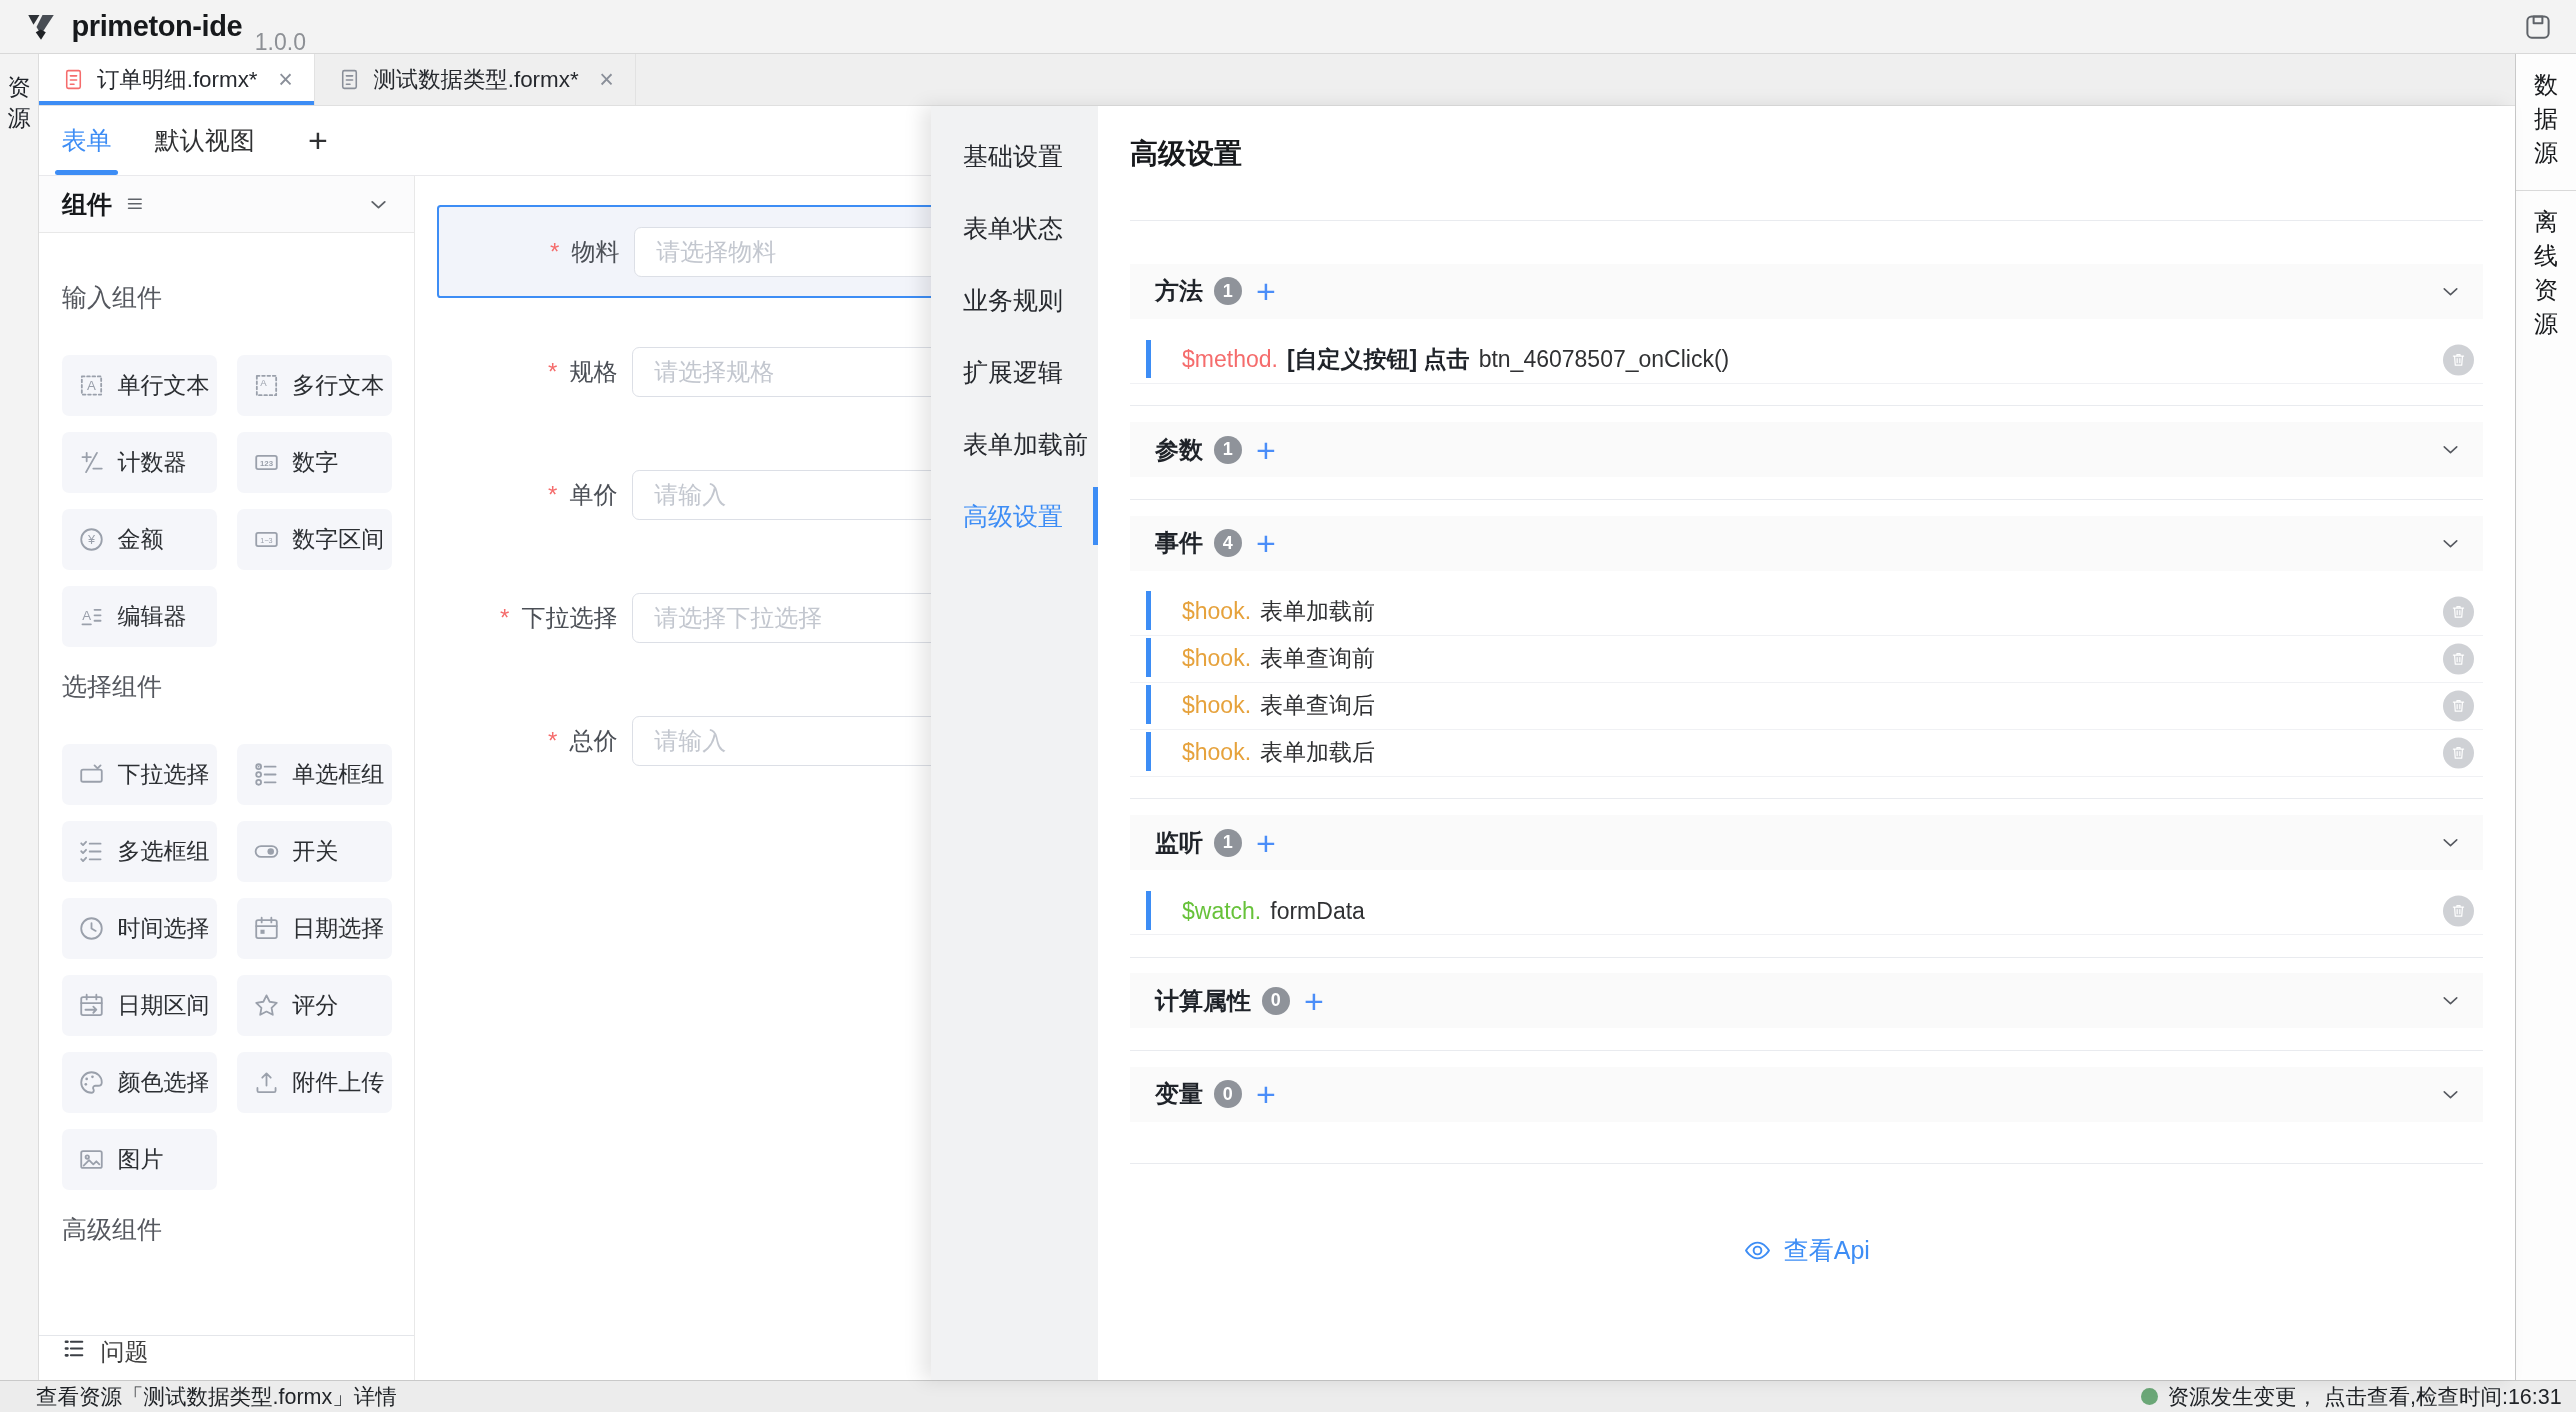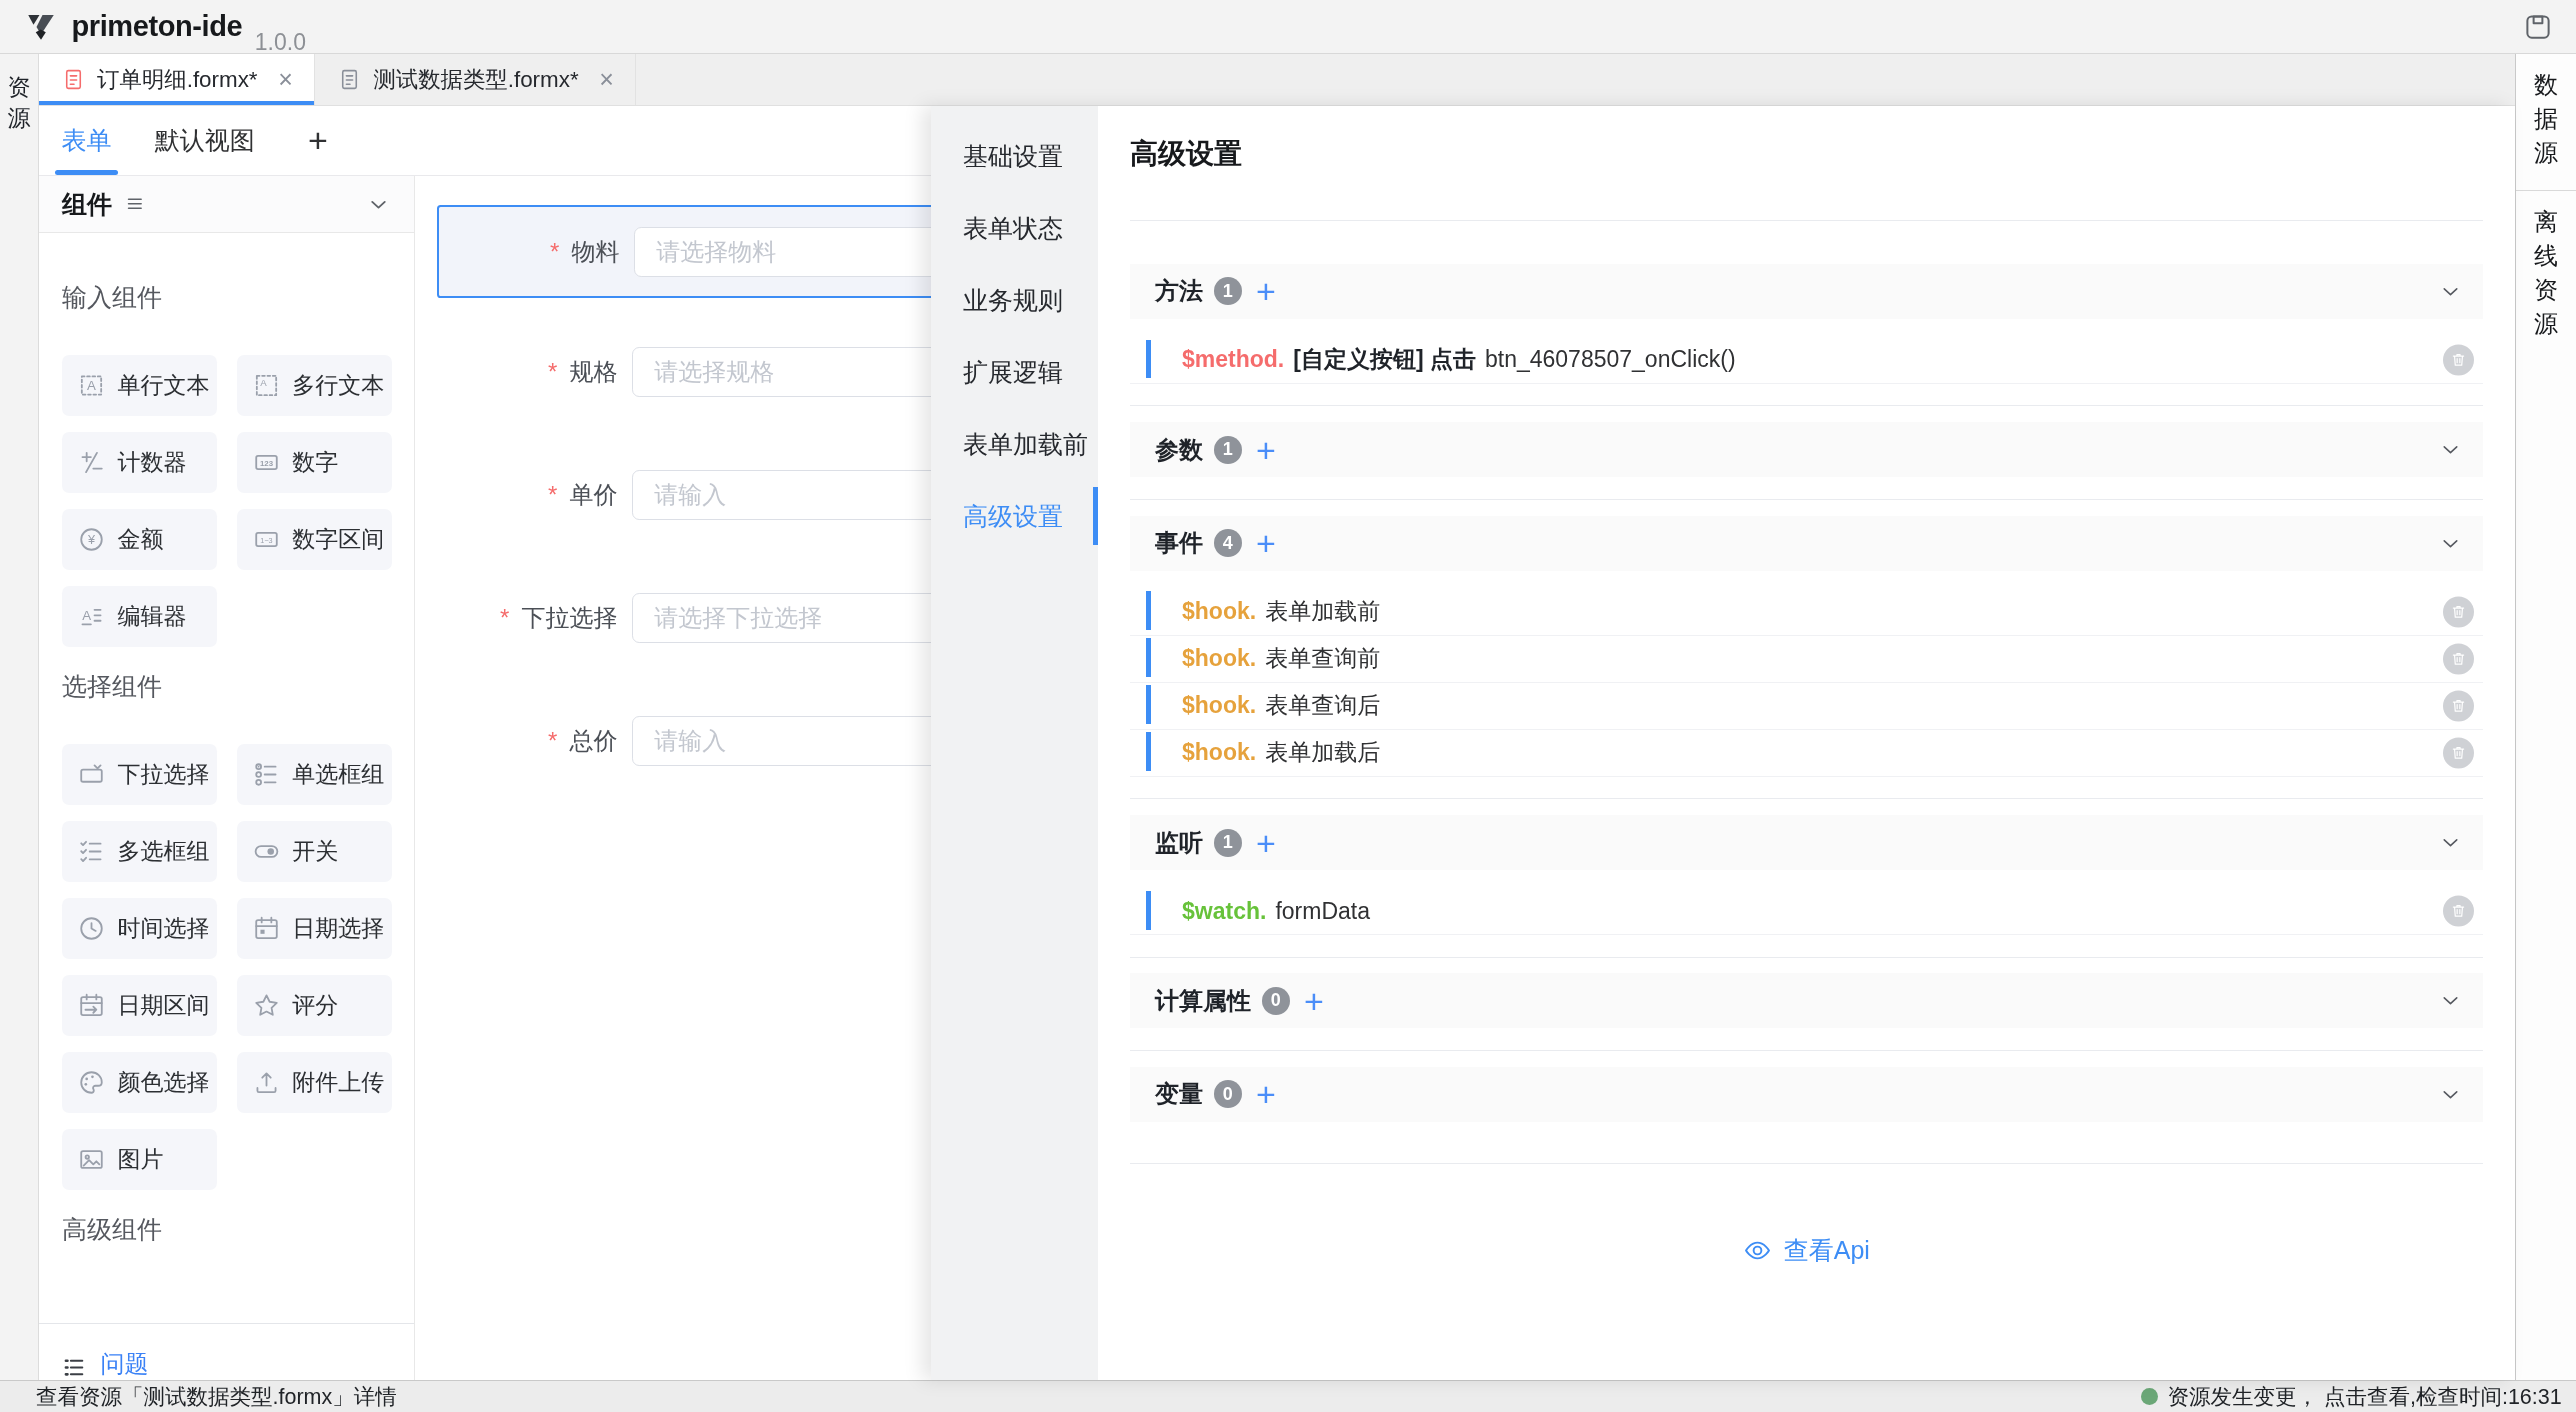--- a/index.html
+++ b/index.html
@@ -54,22 +54,22 @@
   .pal-section ~ .pal-section { padding-top: 23px; }
   .pal-title { font-size: 25px; color: #55585f; margin-bottom: 41px; }
   .pal-grid { display: grid; grid-template-columns: 155px 155px; column-gap: 19.7px; row-gap: 16px; }
   .pal-card { height: 61px; background: #f5f6fa; border-radius: 7.2px; display: flex; align-items: center;
               padding-left: 15px; gap: 11.6px; font-size: 23px; color: #2c2f33; cursor: grab; white-space: nowrap; }
   .pal-card .ic { color: #9aa0ab; flex: none; } .pal-card .ic svg { width: 29px; height: 29px; display: block; }
   .pal-outline { height: 52px; flex: none; border-top: 0.9px solid #dcdfe3; display: flex; align-items: center; padding: 0 23px; gap: 13.4px; cursor: pointer; background:#fff; }
   .pal-outline .t { font-size: 24px; font-weight: bold; color: #1f2329; }
   .pal-outline .info { color: #17191c; } .pal-outline .info svg { width: 24px; height: 24px; display: block; }
   .pal-outline .chev { margin-left: auto; color: #5f6369; } .pal-outline .chev svg { width: 23px; height: 23px; display: block; }
-  .pal-problems { height: 57px; flex: none; border-top: 0.9px solid #e4e6ea; display: flex; align-items: flex-end;
-                  padding: 0 23px; gap: 13.4px; font-size: 24px; color: #3b82f6; cursor: pointer; background:#fff; }
+  .pal-problems { height: 45px; flex: none; border-top: 0.9px solid #e4e6ea; display: flex; align-items: flex-start;
+                  padding: 0 23px; gap: 13.4px; font-size: 24px; color: #404040; cursor: pointer; background:#fff; }
   .pal-problems .ic { color: #3b3f45; } .pal-problems .ic svg { width: 25px; height: 25px; display: block; }
 
   
   .canvas { flex: 1; min-width: 0; padding: 29px 0 0 22.4px; background: #fff; }
   .field-row { display: flex; align-items: center; height: 50px; margin-top: 73px; }
   .field-row .lab { width: 180px; flex: none; text-align: right; font-size: 24px; color: #4b4f56; white-space: nowrap; }
   .field-row .req { color: #f56c6c; margin-right: 5.4px; }
   .field-row input { margin-left: 14.3px; width: 555px; height: 50px; border: 0.9px solid #dcdfe6; border-radius: 7.2px;
                      font-size: 24px; padding: 0 21.5px; color: #303133; background: #fff; outline: none;
                      font-family: "Liberation Sans", "DejaVu Sans", sans-serif; }
@@ -96,21 +96,21 @@
   .sec-head { height: 55px; background: #fafafa; display: flex; align-items: center; padding: 0 19.7px 0 25px; cursor: pointer; }
   .sec-name { font-size: 24px; font-weight: 600; color: #1f2329; }
   .sec-badge { width: 28px; height: 28px; border-radius: 50%; background: #8f939a; color: #fff; font-size: 18px; font-weight: 600;
                display: flex; align-items: center; justify-content: center; margin-left: 10.7px; }
   .sec-plus { color: #4a8df8; font-size: 34px; font-weight: 300; margin-left: 14.3px; line-height: 1; cursor: pointer; }
   .sec-chev { margin-left: auto; color: #55585f; } .sec-chev svg { width: 25px; height: 25px; display: block; }
   .sec-items { margin-top: 18px; }
   .sec-item { height: 47px; display: flex; align-items: center; position: relative; border-bottom: 0.9px solid #f0f1f4; }
   .sec-item::before { content: ""; position: absolute; left: 16px; top: 2.7px; bottom: 4.5px; width: 4.5px; background: #3d8df5; }
   .sec-item .body { margin-left: 52px; font-size: 23px; display: flex; align-items: baseline; gap: 9px; white-space: nowrap; }
-  .sec-item .token { font-weight: 700; }
+  .sec-item .token { font-weight: 400; }
   .sec-item .strong { font-weight: bold; color: #1f2329; }
   .sec-item .plain { color: #303133; }
   .trash-btn { position: absolute; right: 9px; top: 50%; transform: translateY(-50%);
                width: 31px; height: 31px; border-radius: 50%; background: #cfd1d5; display: flex; align-items: center; justify-content: center; cursor: pointer; }
   .trash-btn svg { width: 19px; height: 19px; display: block; color: #fff; }
 
   .final-divider { height: 0.9px; background: #e9ebef; margin-top: 41px; flex: none; }
   .api-link { margin-top: 70px; display: flex; align-items: center; justify-content: center; gap: 11.6px;
               color: #3d8df5; font-size: 25px; cursor: pointer; flex: none; }
   .api-link svg { width: 29px; height: 29px; display: block; }

